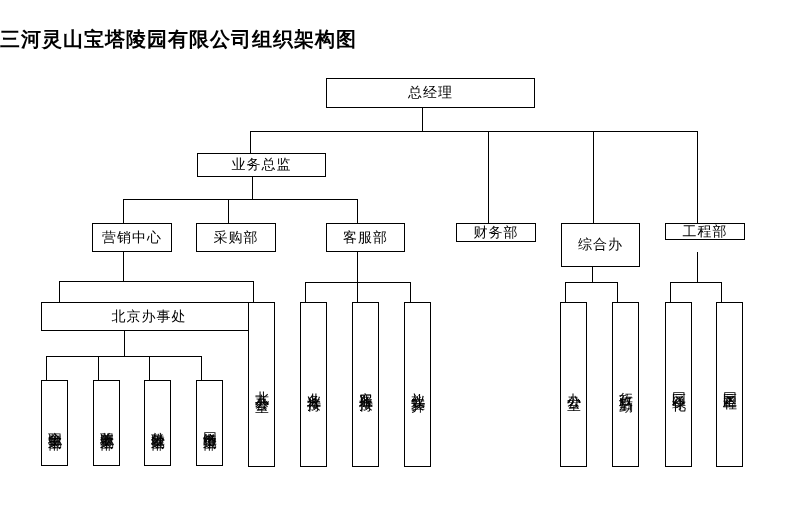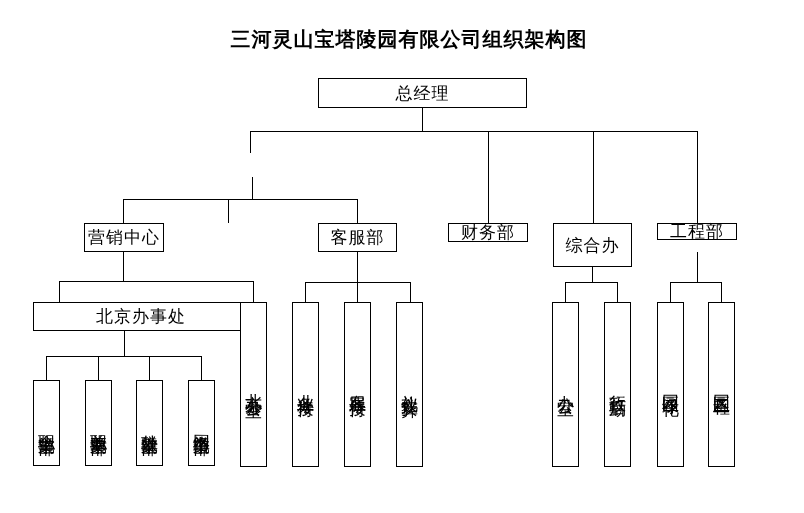--- a/index.html
+++ b/index.html
@@ -12,47 +12,48 @@
     width: 804px;
     height: 513px;
     background: #ffffff;
     font-family: "Liberation Serif", "DejaVu Serif", serif;
     color: #000000;
     overflow: hidden;
   }
   .title {
     position: absolute;
     top: 26px;
-    left: 14px;
+    left: 0;
     width: 790px;
     margin: 0;
-    text-align: center;
+    text-align: left;
     font-size: 20px;
     font-weight: bold;
     letter-spacing: 1px;
     color: #000000;
   }
   .connectors {
     position: absolute;
     top: 0;
     left: 0;
     pointer-events: none;
   }
   .box {
     position: absolute;
     box-sizing: border-box;
     border: 1px solid #000000;
     background: #ffffff;
     display: flex;
     align-items: center;
     justify-content: center;
-    font-size: 17px;
+    font-size: 14px;
     line-height: 1;
     letter-spacing: 1px;
     white-space: nowrap;
+    margin-left: 8px;
   }
   .vbox {
     writing-mode: vertical-rl;
     text-orientation: upright;
     letter-spacing: 2px;
     white-space: normal;
   }
 </style>
 </head>
 <body>
@@ -102,22 +103,24 @@
       <line x1="46" y1="356" x2="201" y2="356"></line>
       <line x1="46" y1="356" x2="46" y2="380"></line>
       <line x1="98" y1="356" x2="98" y2="380"></line>
       <line x1="149" y1="356" x2="149" y2="380"></line>
       <line x1="201" y1="356" x2="201" y2="380"></line>
     </g>
   </svg>
 
   <div class="box" style="left:318px; top:78px; width:209px; height:30px;">总经理</div>
 
+  <div class="box" style="left:189px; top:153px; width:129px; height:24px;">业务总监</div>
 
   <div class="box" style="left:84px; top:223px; width:80px; height:29px;text-align:center;">营销中心</div>
+  <div class="box" style="left:188px; top:223px; width:80px; height:29px;">采购部</div>
   <div class="box" style="left:318px; top:223px; width:79px; height:29px;">客服部</div>
   <div class="box" style="left:448px; top:223px; width:80px; height:19px;">财务部</div>
   <div class="box" style="left:553px; top:223px; width:79px; height:44px;">综合办</div>
   <div class="box" style="left:657px; top:223px; width:80px; height:17px;">工程部</div>
 
   <div class="box" style="left:33px; top:302px; width:216px; height:29px;">北京办事处</div>
 
   <div class="box vbox" style="left:240px; top:302px; width:27px; height:165px;">北京办公室</div>
   <div class="box vbox" style="left:292px; top:302px; width:27px; height:165px;">业务接待</div>
   <div class="box vbox" style="left:344px; top:302px; width:27px; height:165px;">客服接待</div>

